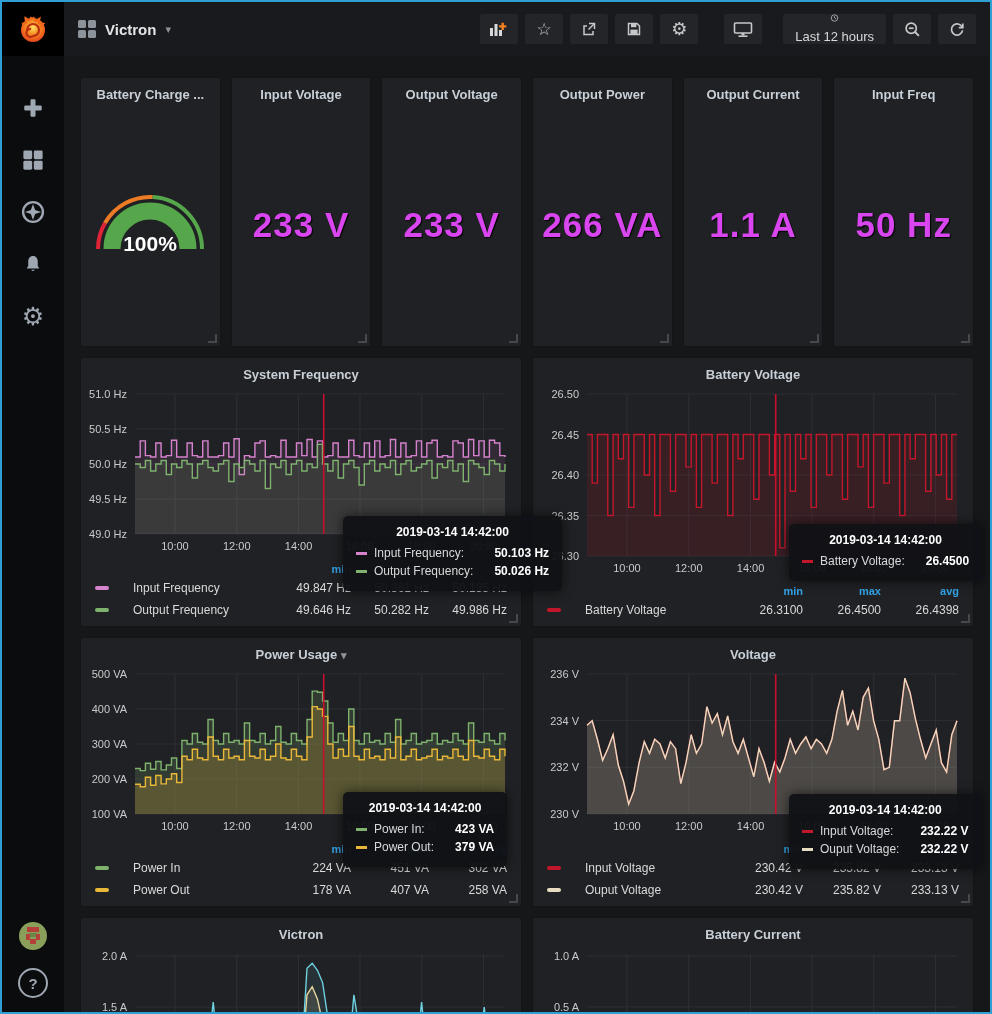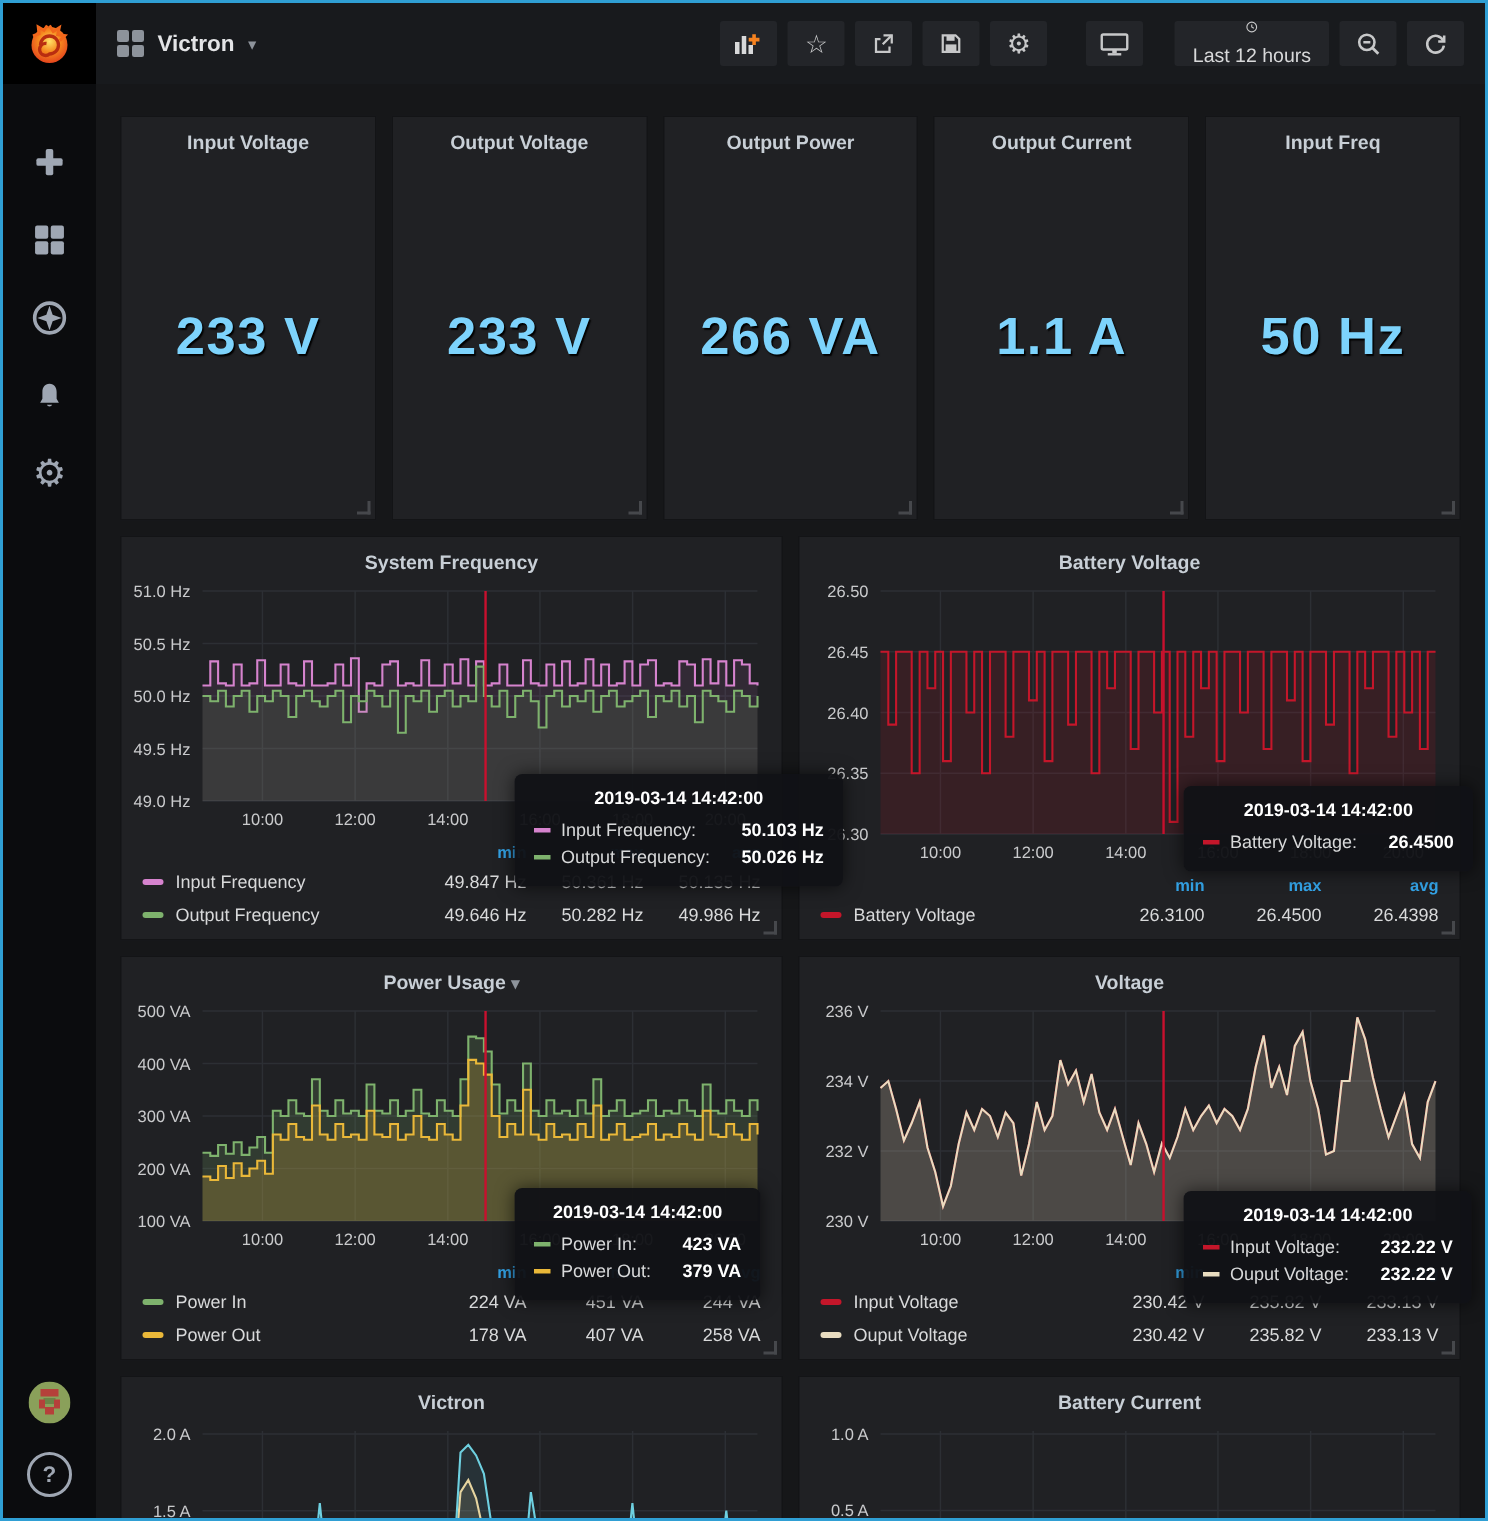--- a/index.html
+++ b/index.html
@@ -27,30 +27,30 @@
   .grid-ic span{background:#8d939b;border-radius:1.5px;}
 
   
   .content{position:absolute;left:62px;top:54px;right:0;bottom:-200px;padding:21px 16px 0 16px;overflow:hidden;}
   .panel{background:#202124;border:1px solid #131416;position:relative;box-sizing:border-box;}
   .panel-title{text-align:center;padding-top:9px;font-size:13px;font-weight:bold;color:#c8cfd6;height:26px;box-sizing:border-box;white-space:nowrap;overflow:hidden;} 
   .rsz{position:absolute;right:3px;bottom:3px;width:7px;height:7px;border-right:2px solid #46484c;border-bottom:2px solid #46484c;cursor:nwse-resize;}
 
   .stat-row{display:flex;gap:10px;height:270px;margin-bottom:10px;}
   .stat{flex:1;display:flex;flex-direction:column;}
-  .stat-value{flex:1;display:flex;align-items:center;justify-content:center;font-size:35px;font-weight:bold;color:#7dd3fc;letter-spacing:1px;text-shadow:1px 1px 1px #000;}
+  .stat-value{flex:1;display:flex;align-items:center;justify-content:center;font-size:35px;font-weight:bold;color:#d946ef;letter-spacing:1px;text-shadow:1px 1px 1px #000;}
   .gauge-wrap{flex:1;display:flex;align-items:center;justify-content:center;}
 
   .chart-grid{display:grid;grid-template-columns:1fr 1fr;gap:10px;}
   .chart-panel{height:270px;}
   .chart-body{position:relative;}
   .legend{position:absolute;left:14px;right:14px;font-size:12px;color:#d8d9da;}
   .lg-row{display:flex;align-items:center;height:22px;}
   .lg-head{height:17px;font-weight:bold;color:#33a2e5;font-size:11px;}
-  .lg-name{flex:1;display:flex;align-items:center;gap:8px;cursor:pointer;}
+  .lg-name{flex:1;display:flex;align-items:center;gap:24px;cursor:pointer;}
   .lg-sw{width:14px;height:4px;border-radius:2px;display:inline-block;}
   .lg-val{width:78px;text-align:right;}
   .gtooltip{position:absolute;background:rgba(17,18,22,0.96);border-radius:5px;padding:9px 13px;font-size:12px;color:#d8d9da;white-space:nowrap;z-index:50;box-shadow:0 0 12px rgba(0,0,0,.6);}
   .tt-time{text-align:center;font-weight:bold;color:#fff;margin-bottom:7px;font-size:12px;}
   .tt-row{display:flex;align-items:center;gap:7px;margin:4px 0;}
   .tt-sw{width:11px;height:3px;display:inline-block;}
   .tt-lbl{flex:1;padding-right:14px;}
   .tt-val{font-weight:bold;color:#fff;}
 </style>
 </head>
@@ -185,20 +185,33 @@
             <path d="M13.2 6.2 A5.6 5.6 0 1 0 13.6 9.4" fill="none" stroke="#c7c8c9" stroke-width="1.7"></path>
             <path d="M13.8 2.6 V6.6 H9.8" fill="none" stroke="#c7c8c9" stroke-width="1.7"></path>
           </svg>
       </div>
     </div>
   </div>
 
   <div class="content">
 
     <div class="stat-row">
+      <div class="panel stat">
+        <div class="panel-title">Battery Charge ...</div>
+        <div class="gauge-wrap">
+          <svg width="122" height="80" viewBox="0 0 122 80">
+            <path d="M 9 64 A 52 52 0 0 1 16 38" fill="none" stroke="#e02437" stroke-width="4"></path>
+            <path d="M 16 38 A 52 52 0 0 1 63.7 12.1" fill="none" stroke="#ec7b25" stroke-width="4"></path>
+            <path d="M 63.7 12.1 A 52 52 0 0 1 113 64" fill="none" stroke="#56a64b" stroke-width="4"></path>
+            <path d="M 23 64 A 38 38 0 0 1 99 64" fill="none" stroke="#56a64b" stroke-width="17"></path>
+            <text x="61" y="66" text-anchor="middle" font-size="21" font-weight="bold" fill="#ffffff" font-family="Liberation Sans, sans-serif" id="gauge-value">100%</text>
+          </svg>
+        </div>
+        <div class="rsz"></div>
+      </div>
       <div class="panel stat">
         <div class="panel-title">Input Voltage</div>
         <div class="stat-value">233 V</div>
         <div class="rsz"></div>
       </div>
       <div class="panel stat">
         <div class="panel-title">Output Voltage</div>
         <div class="stat-value">233 V</div>
         <div class="rsz"></div>
       </div>
@@ -381,21 +394,21 @@
                 <span class="lg-val">max</span>
                 <span class="lg-val">avg</span>
               </div>
               <div class="lg-row">
                 <span class="lg-name">
                   <span class="lg-sw" style="background:#7eb26d"></span>
                   <span>Power In</span>
                 </span>
                 <span class="lg-val">224 VA</span>
                 <span class="lg-val">451 VA</span>
-                <span class="lg-val">244 VA</span>
+                <span class="lg-val">302 VA</span>
               </div>
               <div class="lg-row">
                 <span class="lg-name">
                   <span class="lg-sw" style="background:#eab839"></span>
                   <span>Power Out</span>
                 </span>
                 <span class="lg-val">178 VA</span>
                 <span class="lg-val">407 VA</span>
                 <span class="lg-val">258 VA</span>
               </div>

